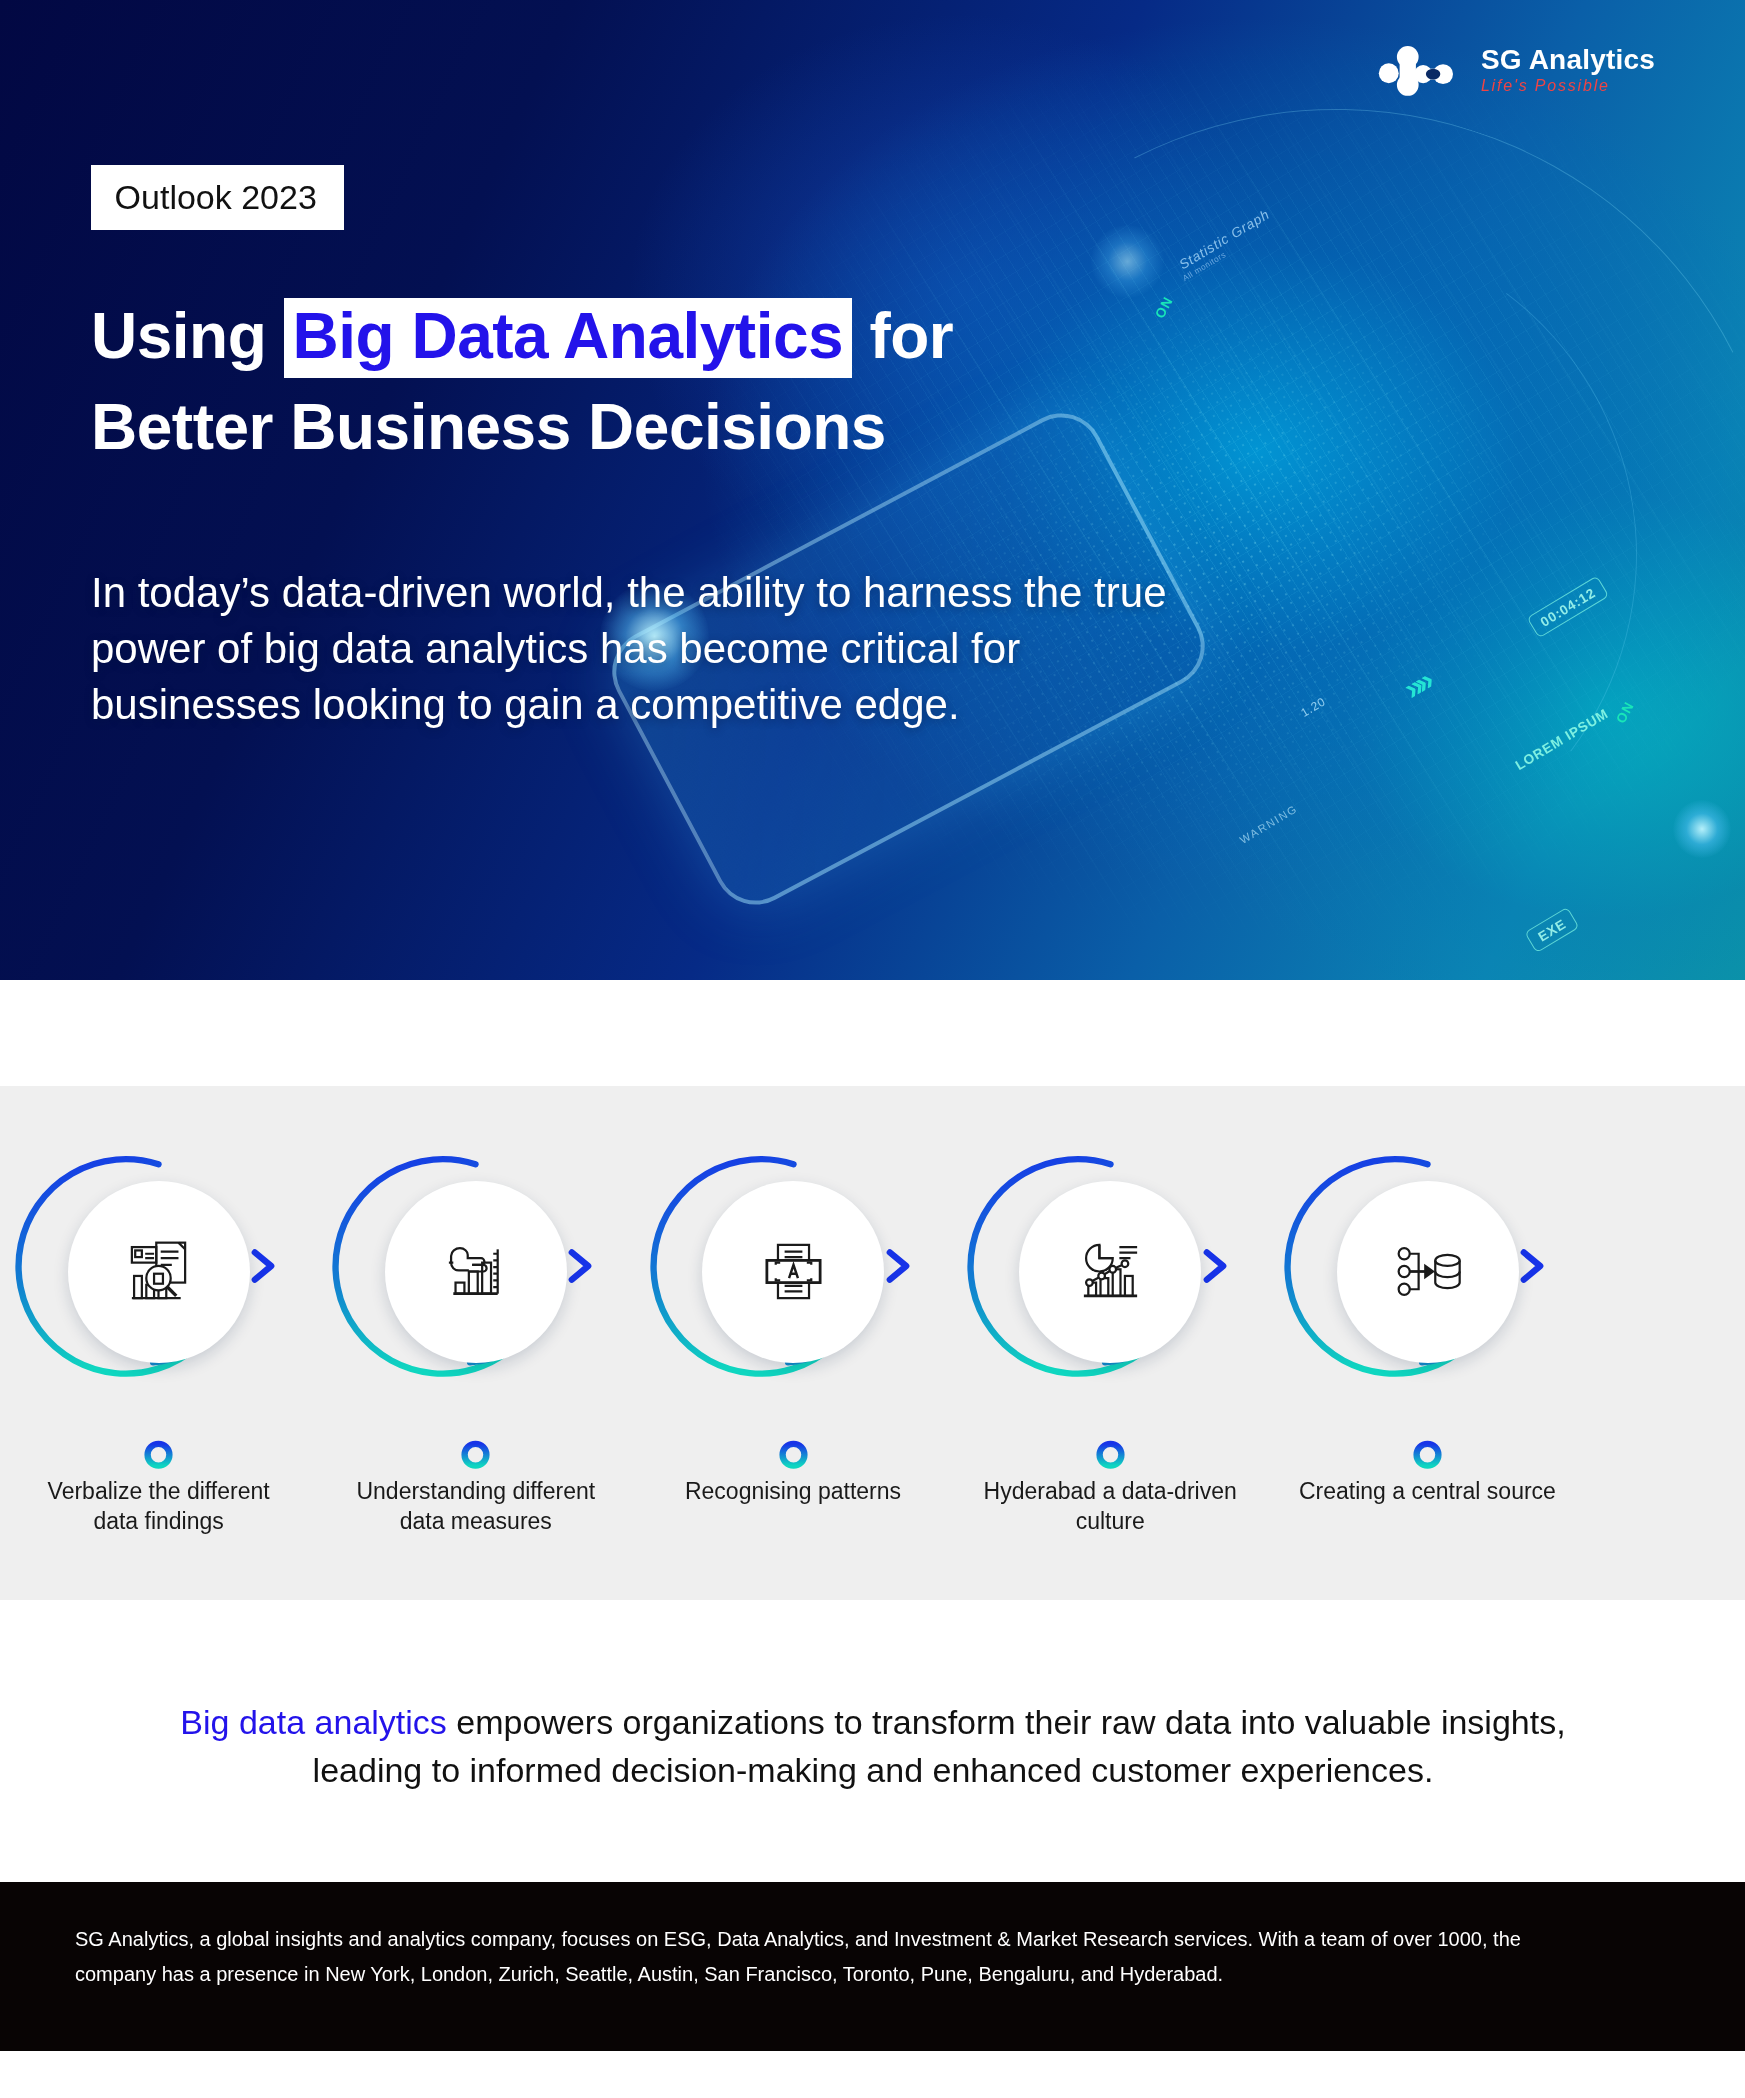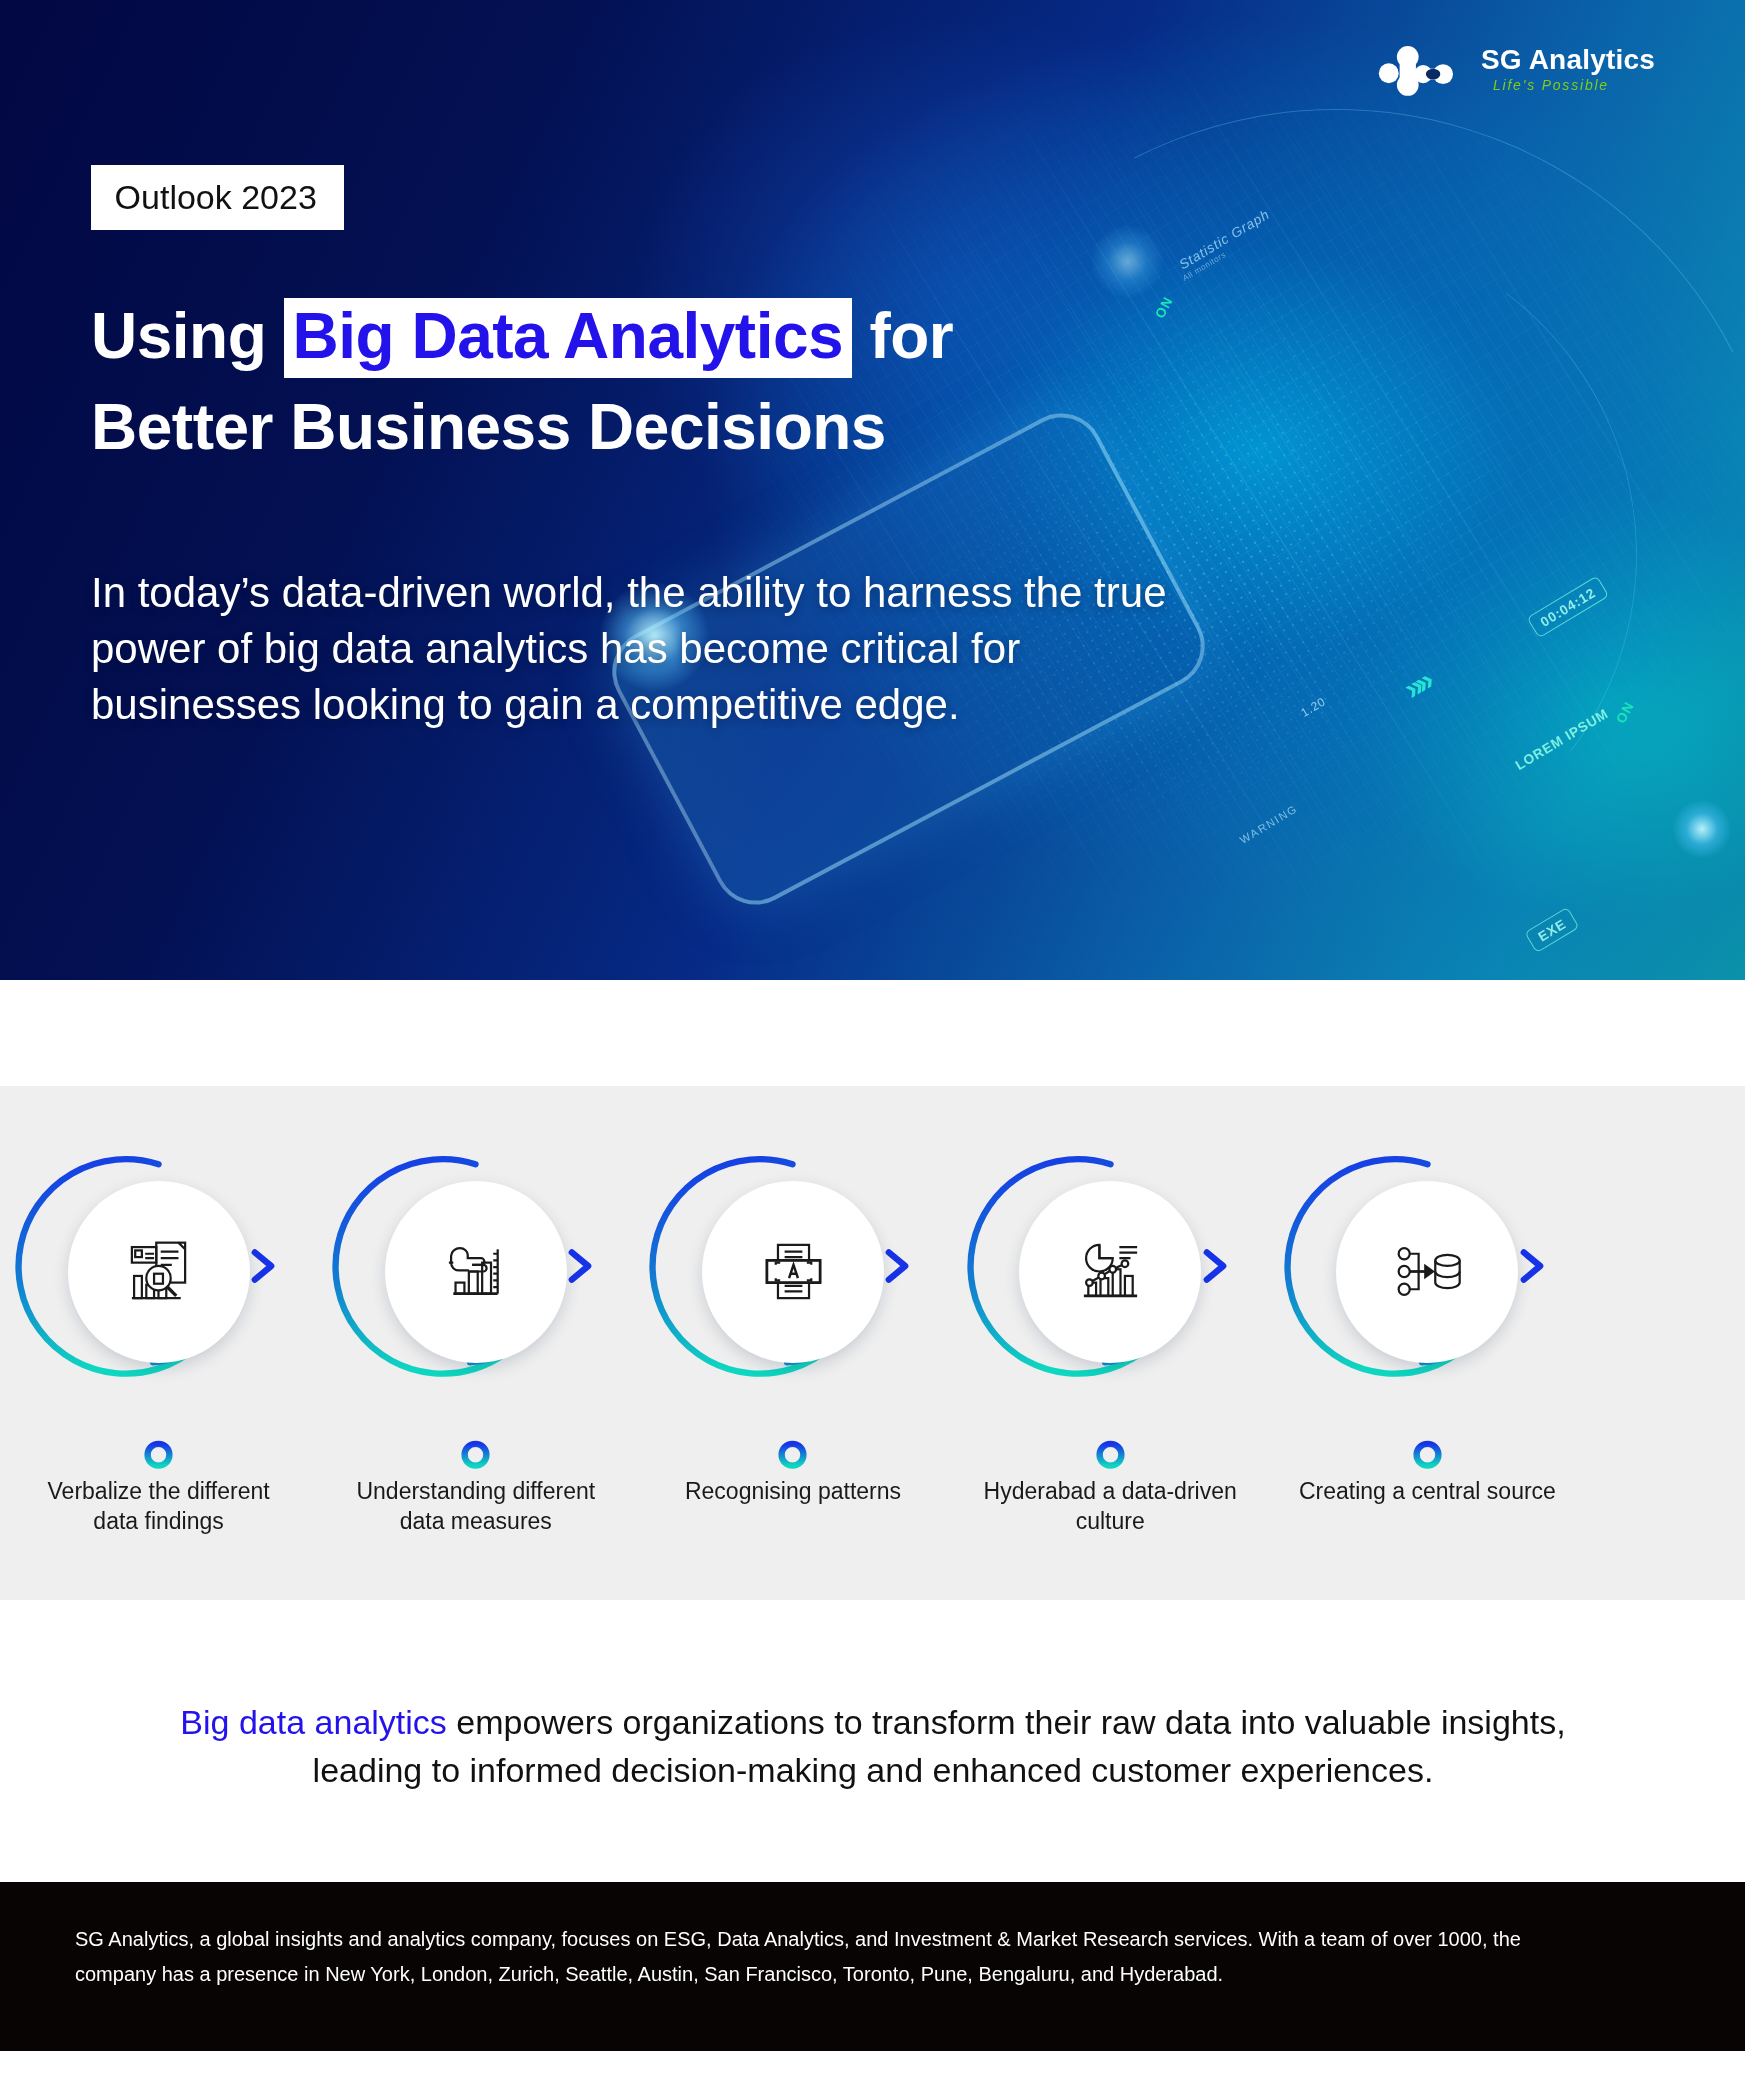--- a/index.html
+++ b/index.html
@@ -94,21 +94,21 @@
   .hud-warn{ left:1236px; top:818px; transform:rotate(-31deg); font-size:11px; color:rgba(190,235,255,.65); letter-spacing:1.8px;}
   .hud-chevrons{ left:1405px; top:668px; transform:rotate(-31deg); font-size:31px; color:rgba(40,240,215,.9); letter-spacing:-5.5px; font-weight:700; }
 
   .logo-wrap{
     position:absolute; right:91px; top:45px;
     display:flex; gap:28px; z-index:8;
   }
   .logo-mark{ width:76px; height:51px; flex:0 0 auto; }
   .logo-text{ display:flex; flex-direction:column; align-items:flex-start; }
   .logo-name{ color:#ffffff; font-size:28px; font-weight:700; letter-spacing:0.2px; line-height:1.05; }
-  .logo-tag{ color:#84cc16; font-size:14px; font-style:italic; letter-spacing:1.8px; margin-top:2.7px;margin-left:12px; }
+  .logo-tag{ color:#ef4444; font-size:16px; font-style:italic; letter-spacing:1.8px; margin-top:2.7px; }
 
   .outlook-badge{
     position:absolute; left:91px; top:165px;
     background:#ffffff; color:#111;
     font-size:34px; font-weight:400;
     padding:14.5px 27px 16.4px 23.6px;
     line-height:1;
     z-index:6;
   }
   .hero-title{
@@ -146,21 +146,21 @@
 
   
   .gap-white{ height:106px; background:#ffffff; }
   .steps-band{
     background:#efefef;
     padding:71px 0 64px 0;
   }
   .steps-row{
     width:1586px;
     display:flex;
-    justify-content:flex-end;
+    justify-content:center;
   }
   .step{
     width:335px;
     position:relative;
     display:flex; flex-direction:column; align-items:center;
   }
   .node{
     position:relative;
     width:229px; height:229px;
   }

